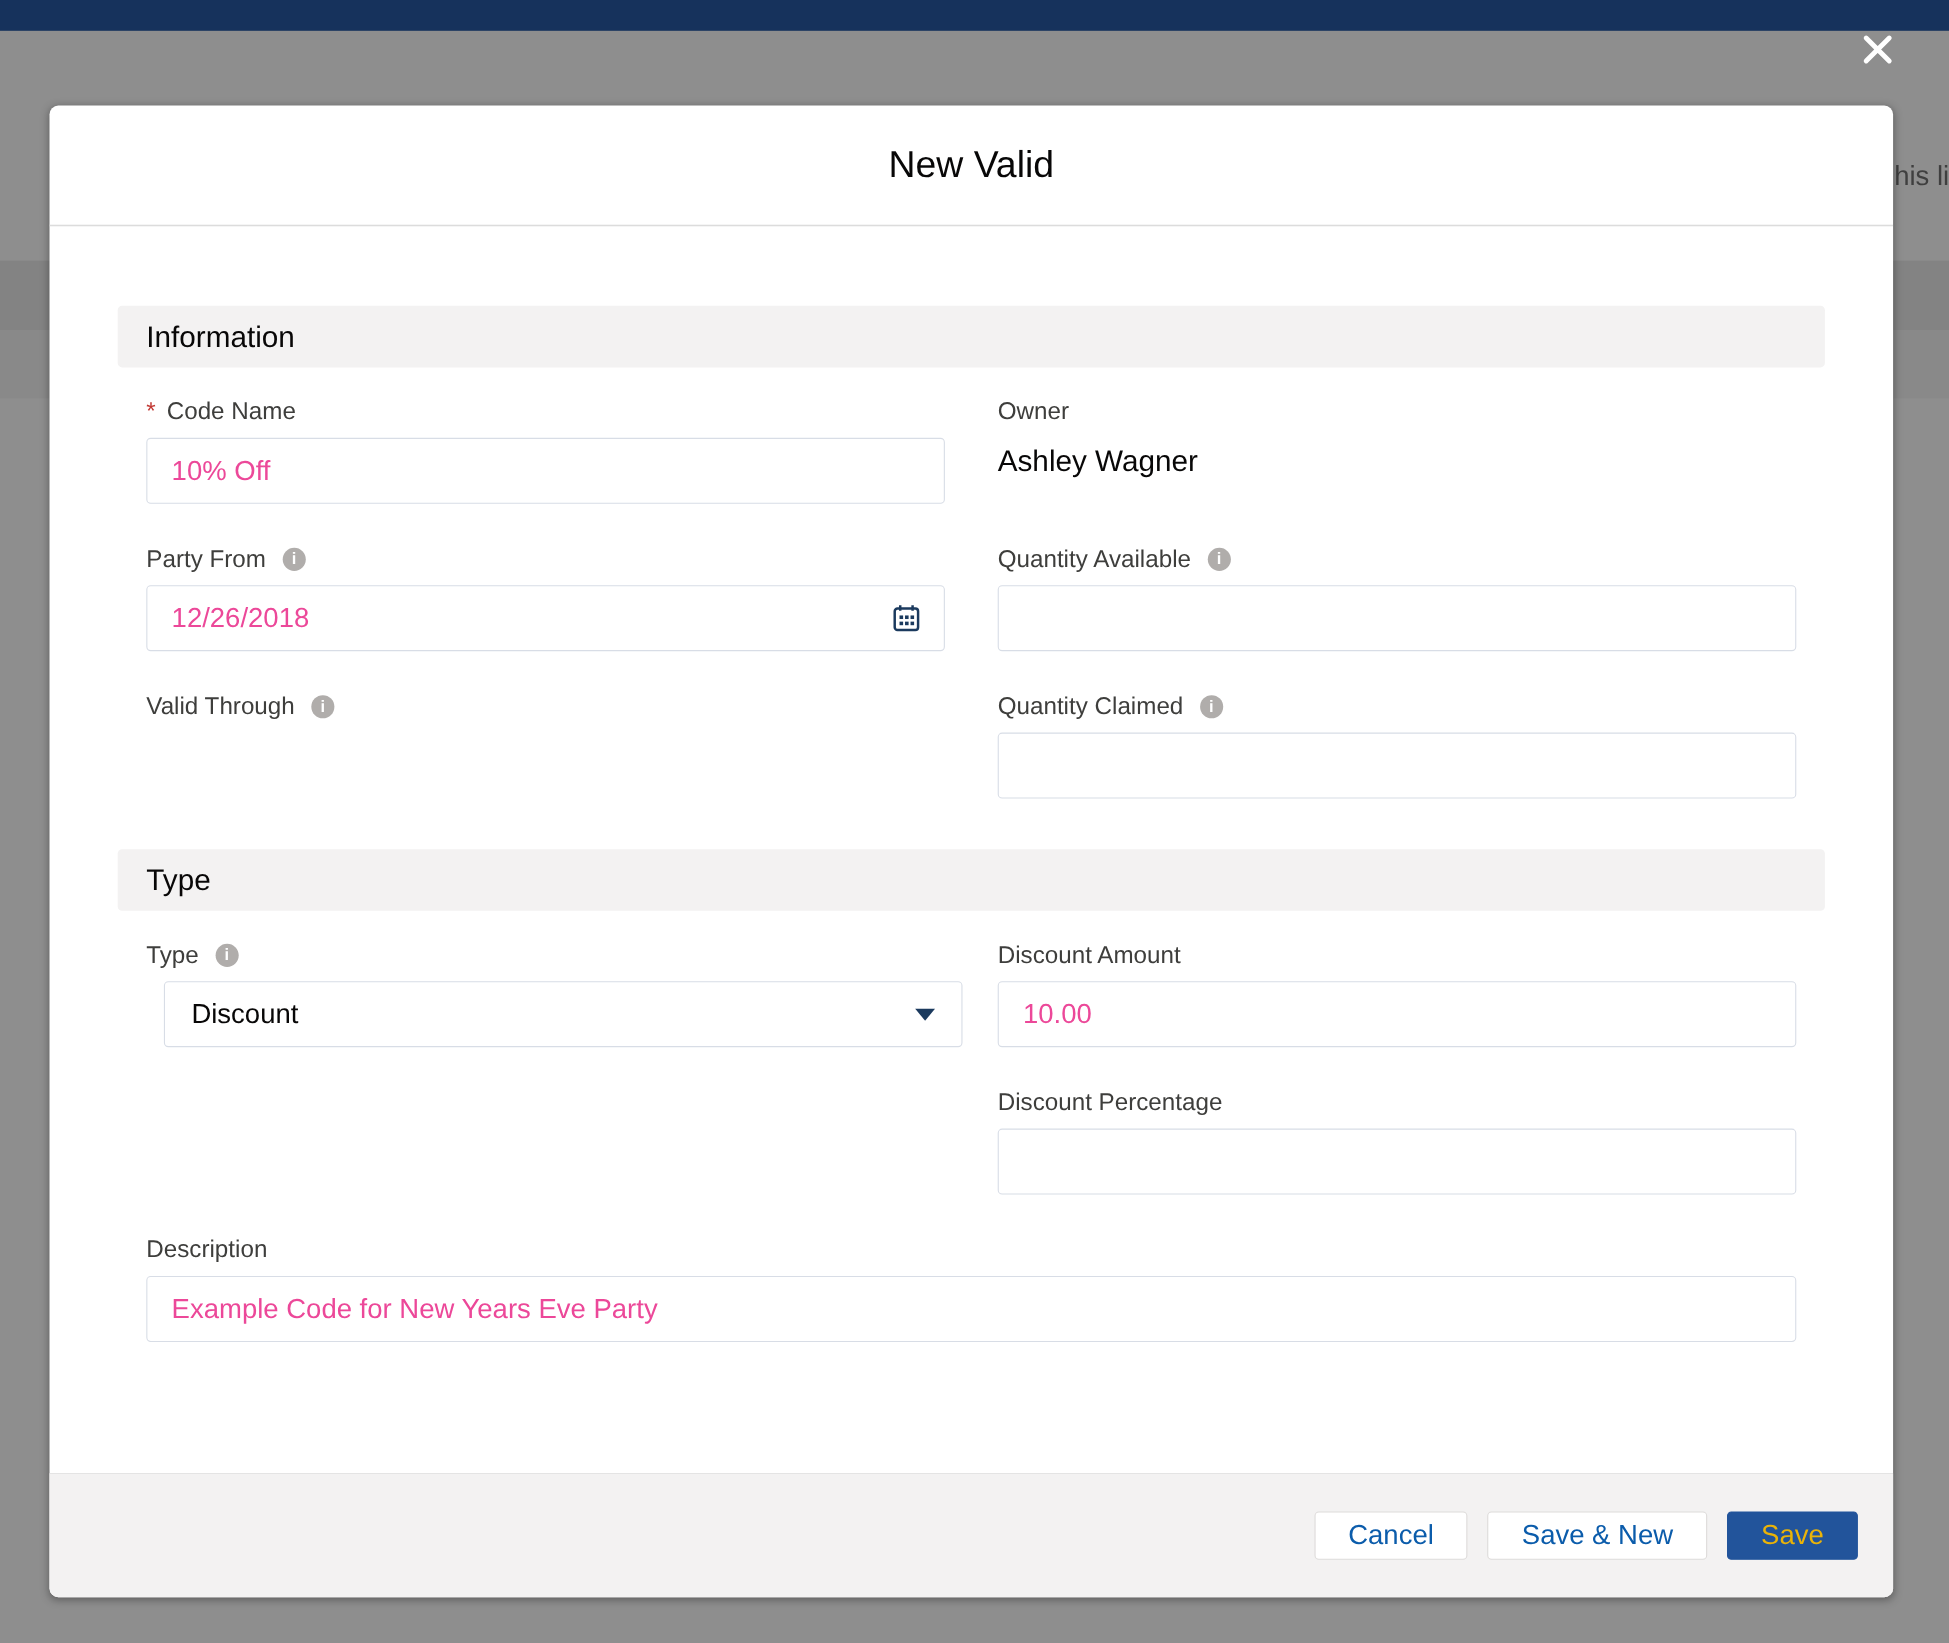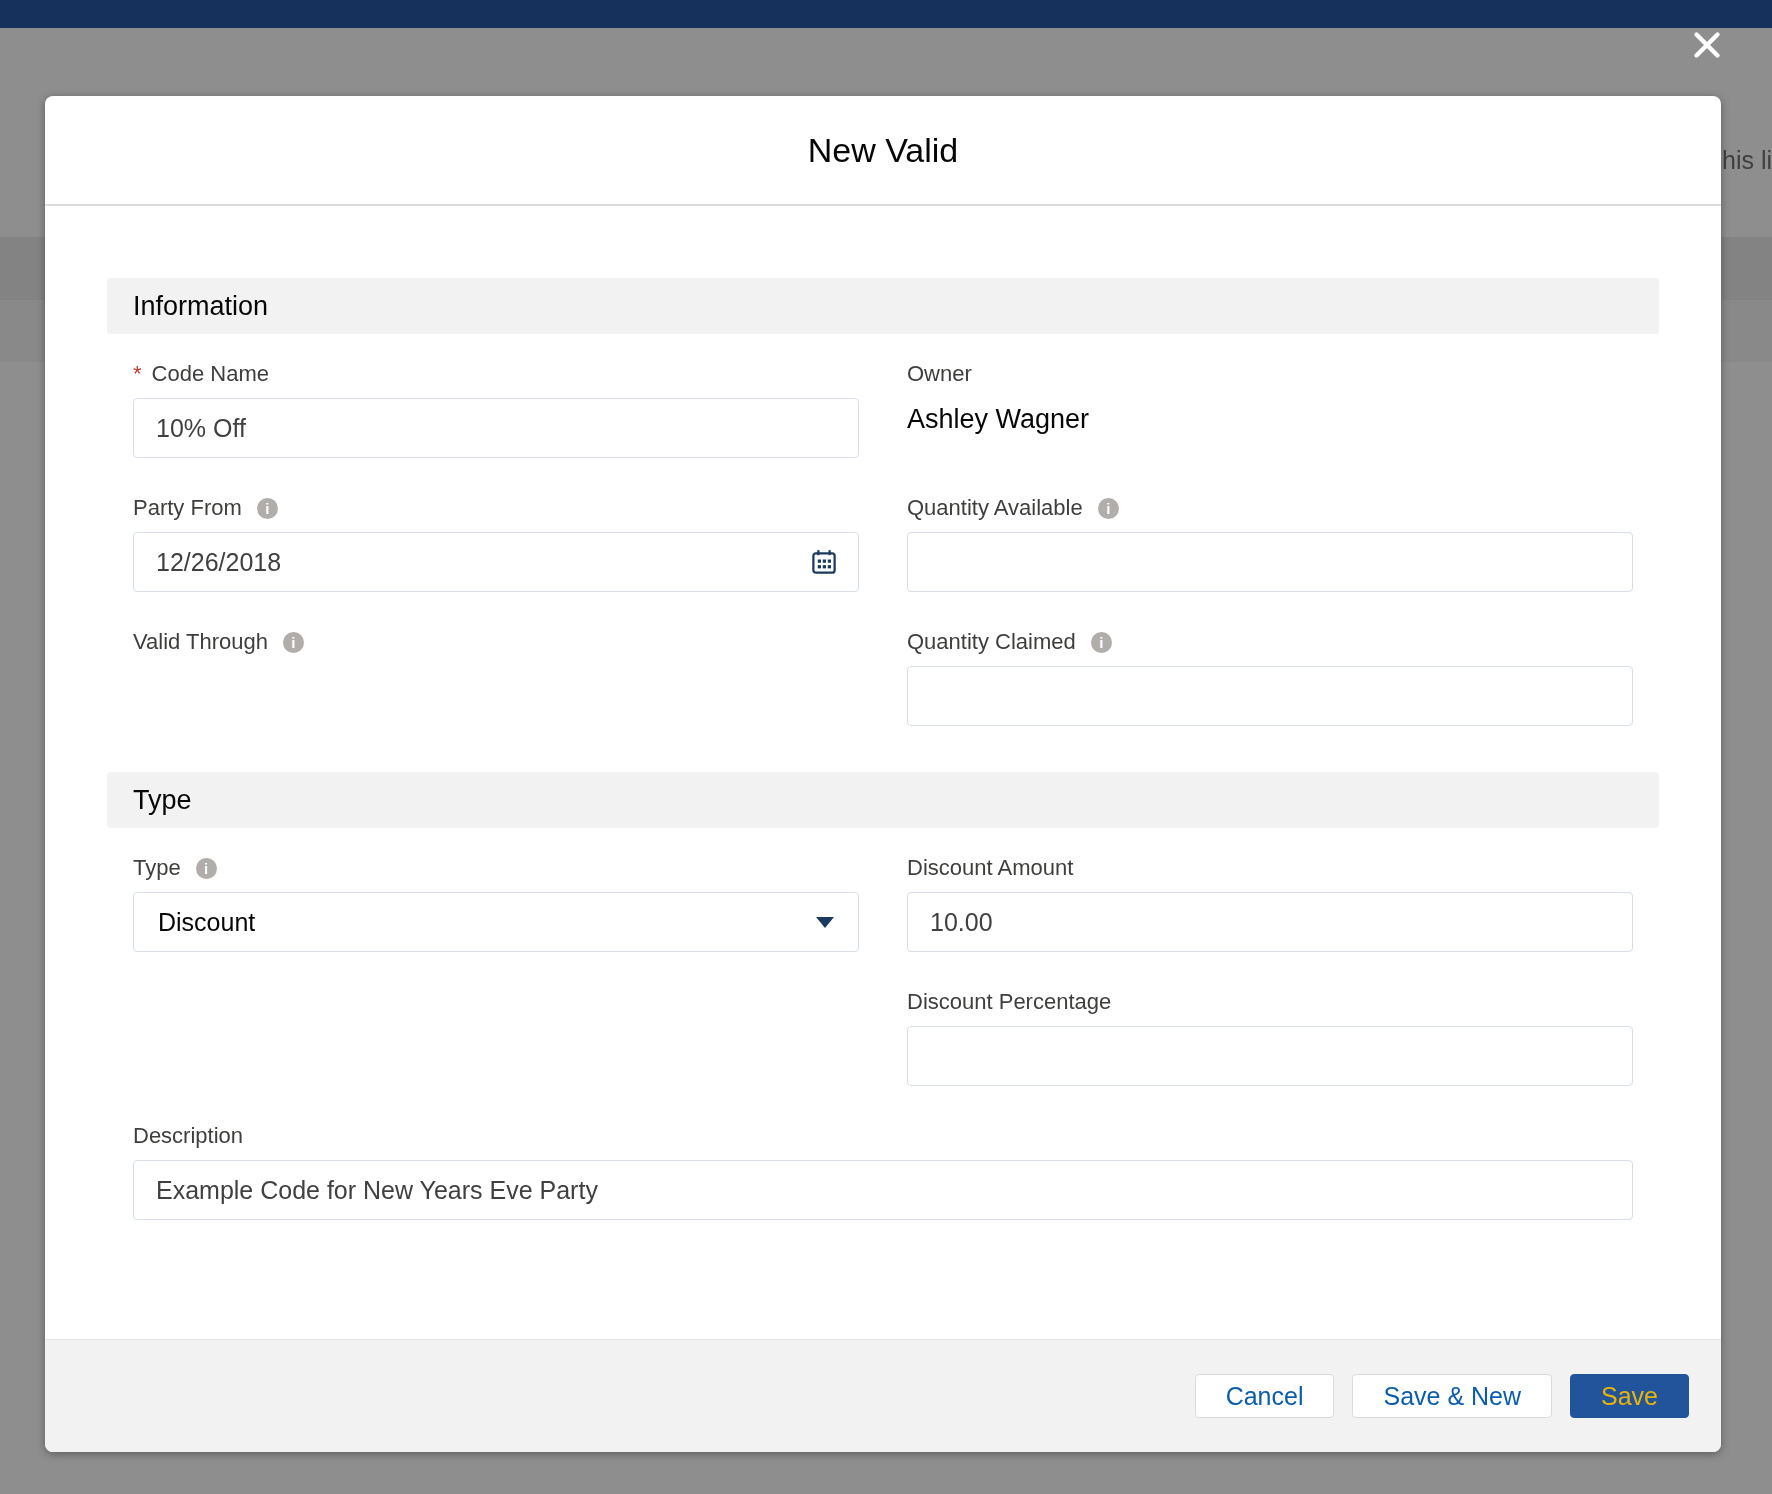--- a/index.html
+++ b/index.html
@@ -56,30 +56,30 @@
     width: 21px; height: 21px; border-radius: 50%;
     background: var(--info-icon-bg, #b0adab); color: #fff;
     font-size: 15px; font-weight: bold; line-height: 21px;
     display: inline-flex; align-items: center; justify-content: center;
     margin-left: 5px; cursor: pointer; user-select: none;
   }
 
   .control { margin-top: 10px; position: relative; }
   .txt {
     width: 100%; height: 60px; border: 1px solid #d8dde6; border-radius: 4px;
-    background: #fff; font-size: 25px; color: #404040; padding: 0 22px;
+    background: #fff; font-size: 25px; color: #ec4899; padding: 0 22px;
     font-family: inherit;
   }
   .has-cal .txt { padding-right: 72px; }
   .cal { position: absolute; right: 20px; top: 15px; cursor: pointer; }
 
   .select {
     width: 100%; height: 60px; border: 1px solid #d8dde6; border-radius: 4px;
     background: #fff; font-size: 25px; color: #080707; padding: 0 24px;
-    display: flex; align-items: center; justify-content: space-between; cursor: pointer;
+    display: flex; align-items: center; justify-content: space-between; cursor: pointer; margin-left: 16px;
   }
   .caret {
     width: 0; height: 0;
     border-left: 9px solid transparent; border-right: 9px solid transparent;
     border-top: 11px solid var(--icon-navy, #1b3a5e);
   }
 
   .owner-value { margin-top: 16px; font-size: 27px; color: #080707; }
 
   .modal-footer {

